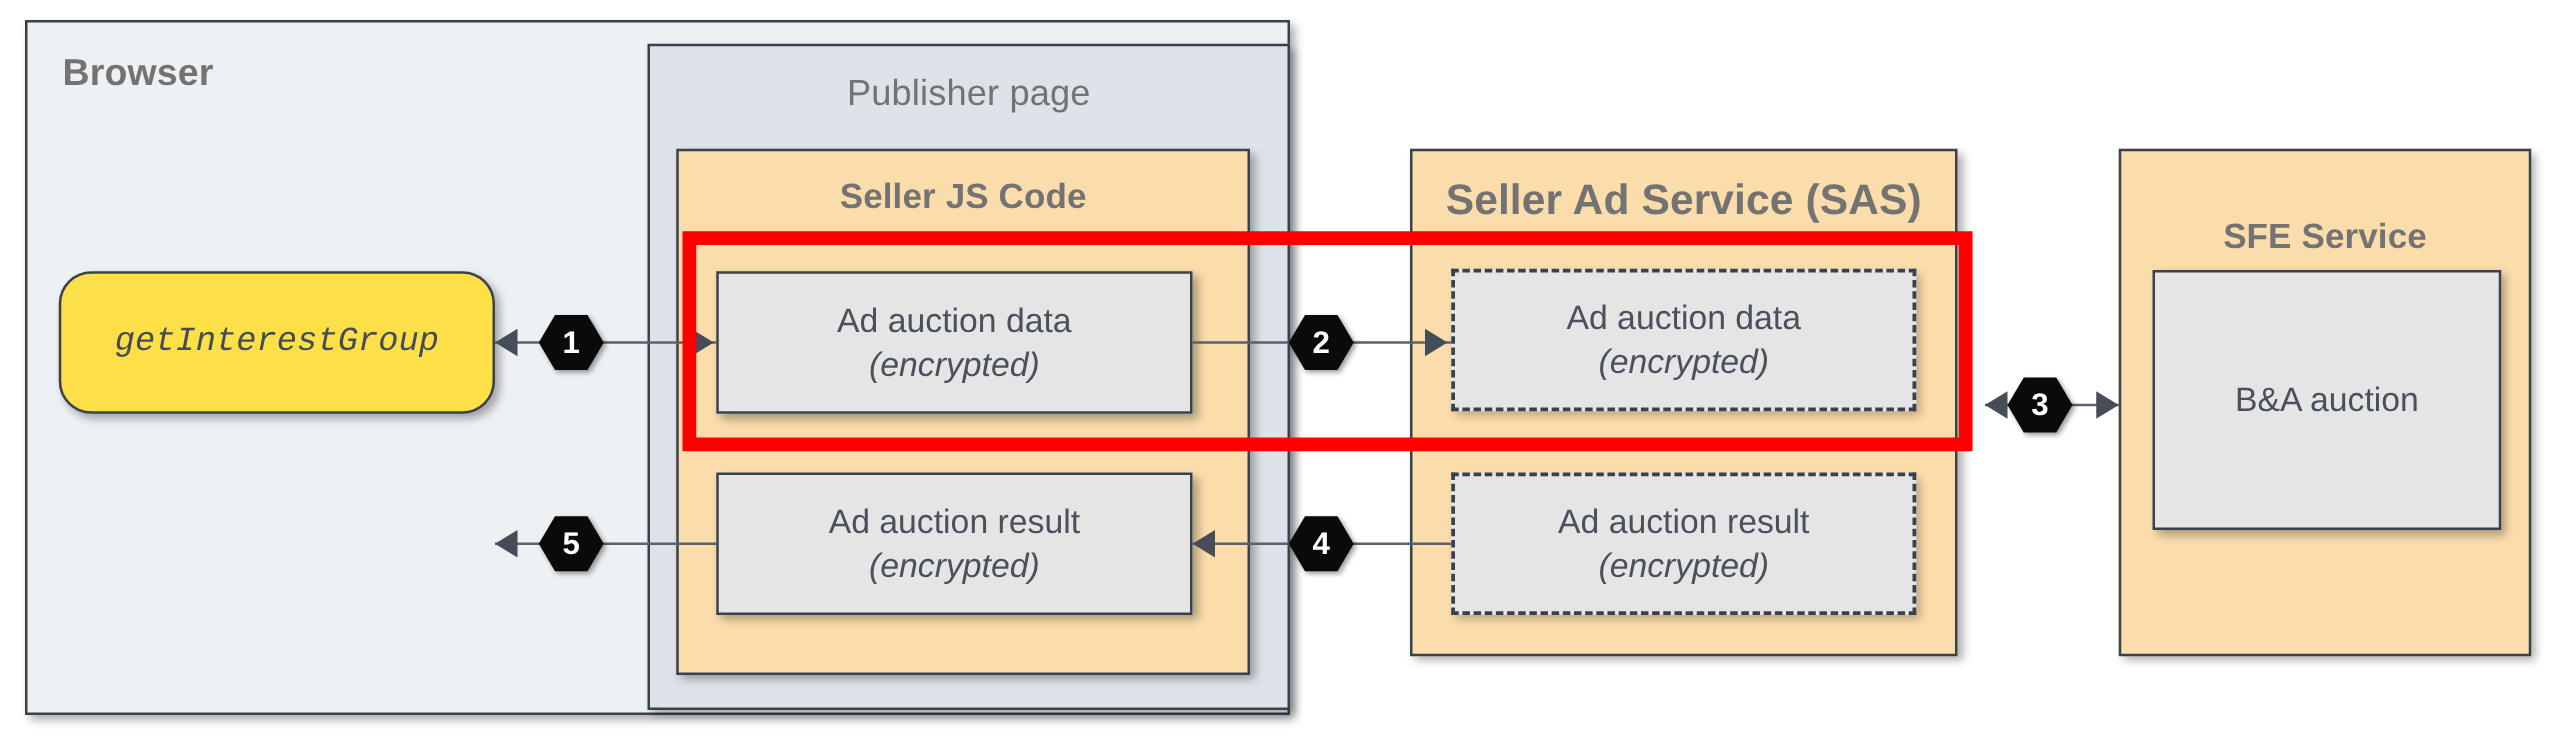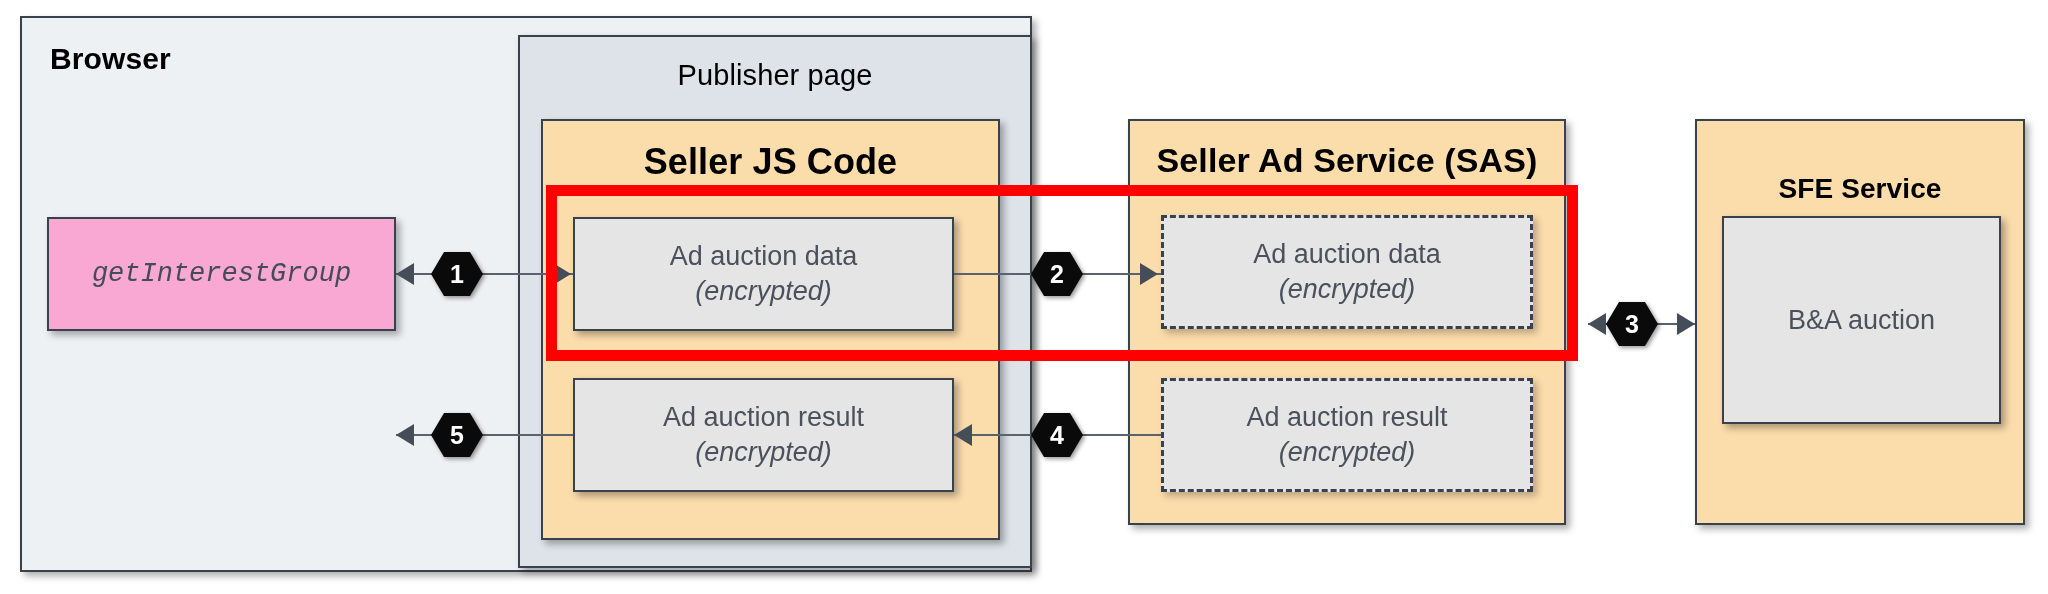--- a/index.html
+++ b/index.html
@@ -6,29 +6,29 @@
   body{width:2048px;height:594px;position:relative;overflow:hidden;
        font-family:"Liberation Sans", sans-serif;}
   .stage{position:absolute;left:0;top:0;width:2048px;height:594px;}
 
   
   .box{position:absolute;box-sizing:border-box;border:2.5px solid #39414d;
        box-shadow:4px 4px 7px rgba(0,0,0,.32);}
   .box.nosh{box-shadow:none;}
 
   .title{position:absolute;left:0;right:0;text-align:center;
-         font-weight:bold;color:#000000;letter-spacing:.1px;}
+         font-weight:bold;color:#737373;letter-spacing:.1px;}
   .plain-title{font-weight:normal;}
 
   
   .browser   {background:#eef1f4;}
   .publisher {background:#dde3e9;}
   .orange    {background:#fbdcab;}
   .cream     {background:#e5e5e5;text-decoration:underline;}
-  .green     {background:#f9a8d4;}
+  .green     {background:#fde047;border-radius:26px;}
 
   .dashed{border:3px dashed #39414d;}
 
   
   .leaf-txt{position:absolute;left:0;right:0;top:50%;
             transform:translateY(-50%);text-align:center;
             color:#4a515c;line-height:1.28;}
   .mono{font-family:"Liberation Mono", monospace;font-style:italic;
         font-size:27px;color:#454c57;}
   .sans{font-size:27px;color:#4a515c;}
@@ -61,21 +61,21 @@
 
   <div class="box browser" style="left:20px;top:16px;width:1012px;height:556px;">
     <div class="title" style="top:24px;left:28px;right:auto;text-align:left;font-size:30px;">Browser</div>
   </div>
 
   <div class="box publisher" style="left:518px;top:35px;width:514px;height:533px;">
     <div class="title plain-title" style="top:22px;font-size:29px;">Publisher page</div>
   </div>
 
   <div class="box orange" style="left:541px;top:119px;width:459px;height:421px;">
-    <div class="title" style="top:20px;font-size:36px;">Seller JS Code</div>
+    <div class="title" style="top:20px;font-size:28px;">Seller JS Code</div>
   </div>
 
   <div class="box cream" style="left:573px;top:217px;width:381px;height:114px;">
     <div class="leaf-txt sans">
       <span>Ad auction data</span>
       <span class="em">(encrypted)</span>
     </div>
   </div>
 
   <div class="box cream" style="left:573px;top:378px;width:381px;height:114px;">

